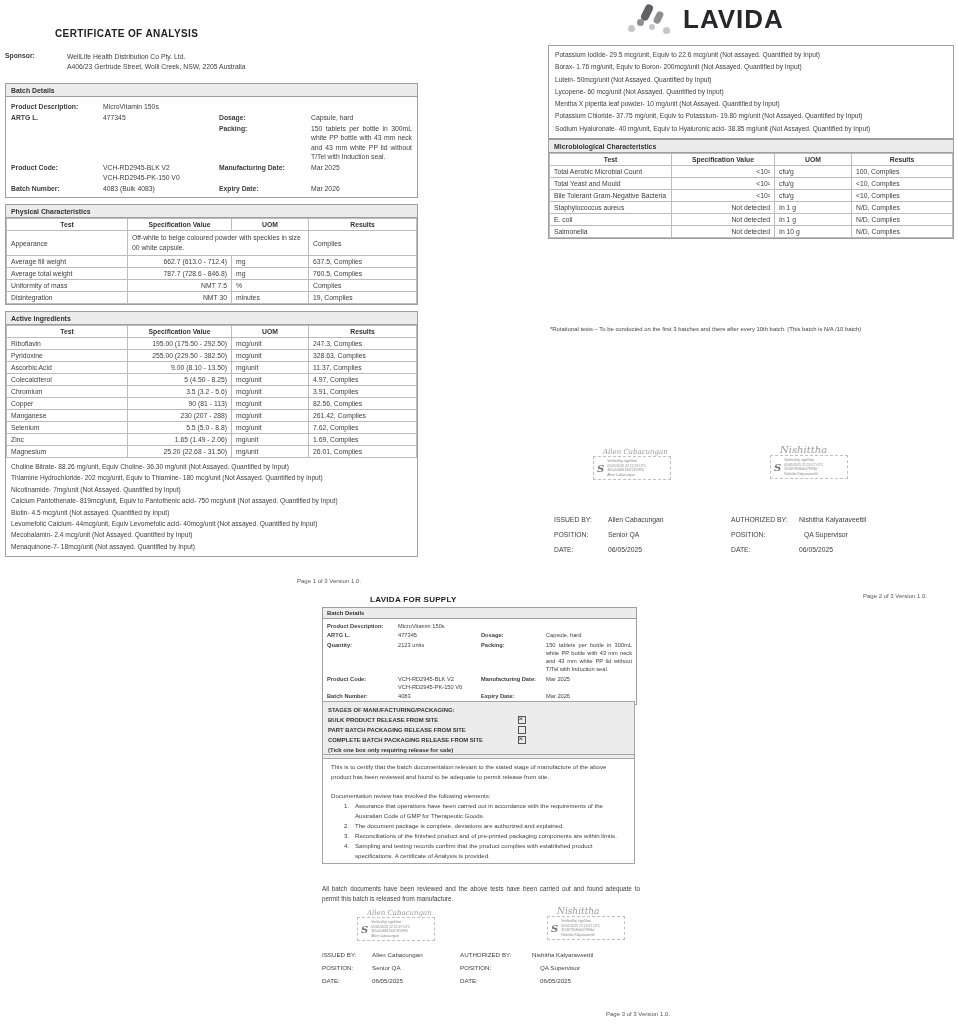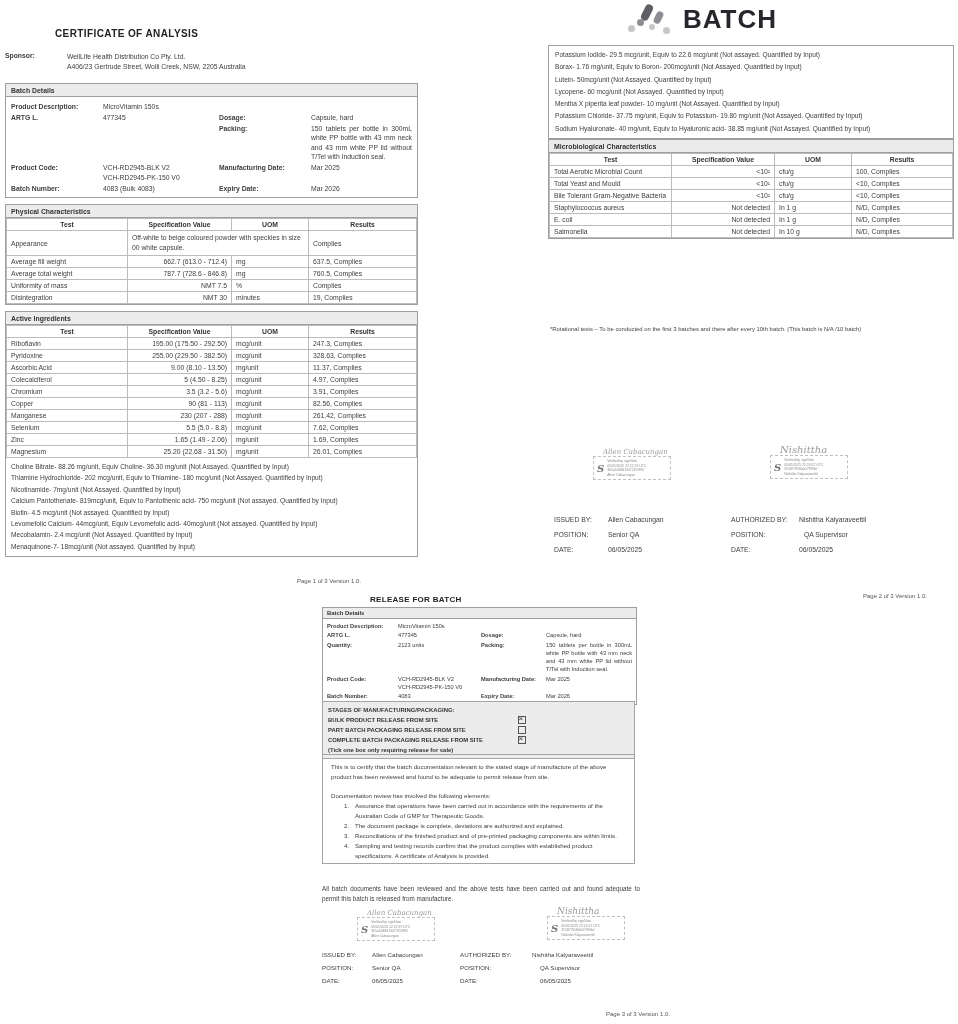--- a/index.html
+++ b/index.html
@@ -291,21 +291,21 @@
 
 <div class="logo">
   <div class="logo-mark">
     <i class="lm-dot3"></i>
       <i class="lm-dot1"></i>
       <i class="lm-bar1"></i>
     <i class="lm-dot2"></i>
       <i class="lm-bar2"></i>
       <i class="lm-dot4"></i>
   </div>
-  <div class="logo-text">BATCH</div>
+  <div class="logo-text">LAVIDA</div>
 </div>
 
 <div class="p2">
   <div class="box ing-box">
 
   <div>Potassium Iodide- 29.5 mcg/unit, Equiv to 22.6 mcg/unit (Not assayed. Quantified by Input)</div>
       <div>Borax- 1.76 mg/unit, Equiv to Boron- 200mcg/unit (Not Assayed. Quantified by Input)</div>
       <div>Lutein- 50mcg/unit (Not Assayed. Quantified by Input)</div>
       <div>Lycopene- 60 mcg/unit (Not Assayed. Quantified by Input)</div>
       <div>Mentha X piperita leaf powder- 10 mg/unit (Not Assayed. Quantified by Input)</div>
@@ -428,21 +428,21 @@
         <span style="margin-left:5px;">QA Supervisor</span>
       </div>
     <div class="irow">
         <span class="ilab2">DATE:</span>
         <span>06/05/2025</span>
       </div>
   </div>
 </div>
 
 <div class="p3">
-  <div class="rfs-title">RELEASE FOR BATCH</div>
+  <div class="rfs-title">LAVIDA FOR SUPPLY</div>
 
   <div class="box batch3">
     <div class="band">Batch Details</div>
     <div class="bgrid3">
       <div class="b">Product Description:</div>
       <div class="span3">MicroVitamin 150s</div>
       <div class="b">ARTG L.</div>
       <div>477345</div>
       <div class="b">Dosage:</div>
       <div>Capsule, hard</div>

